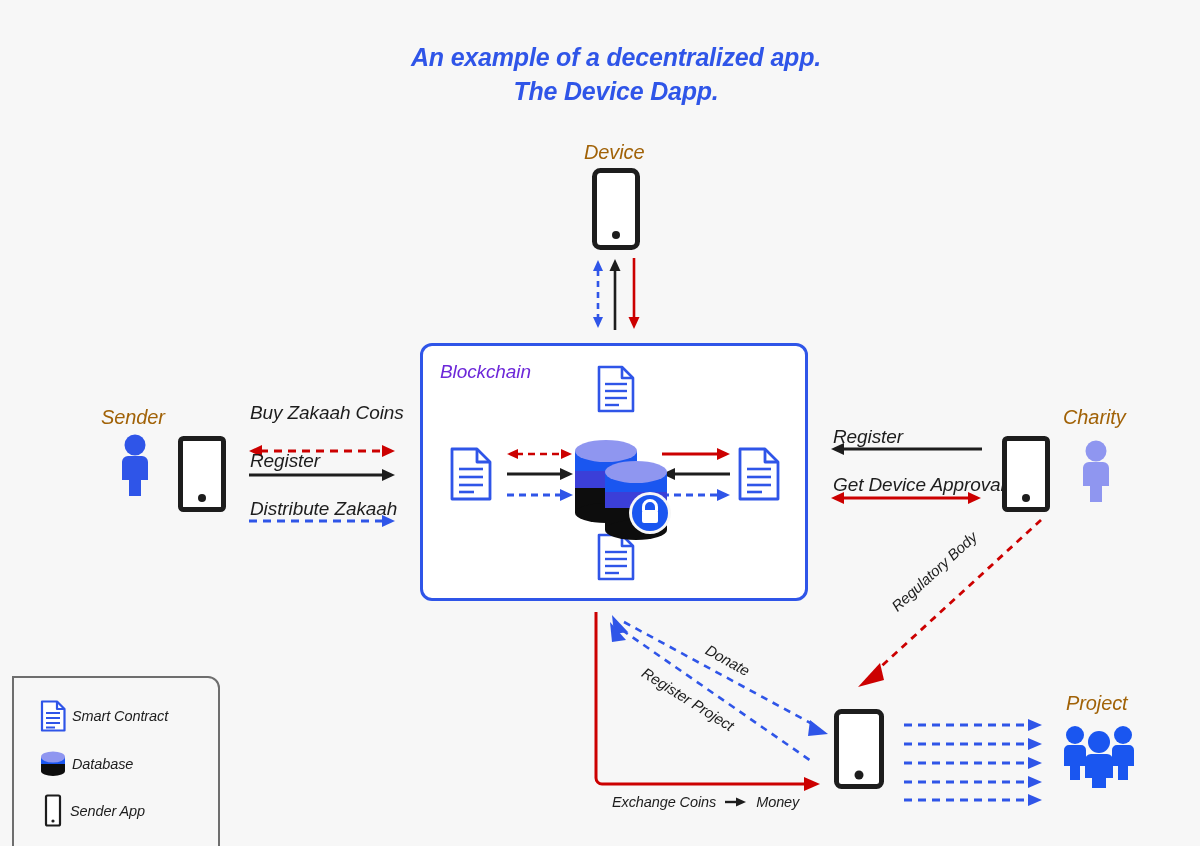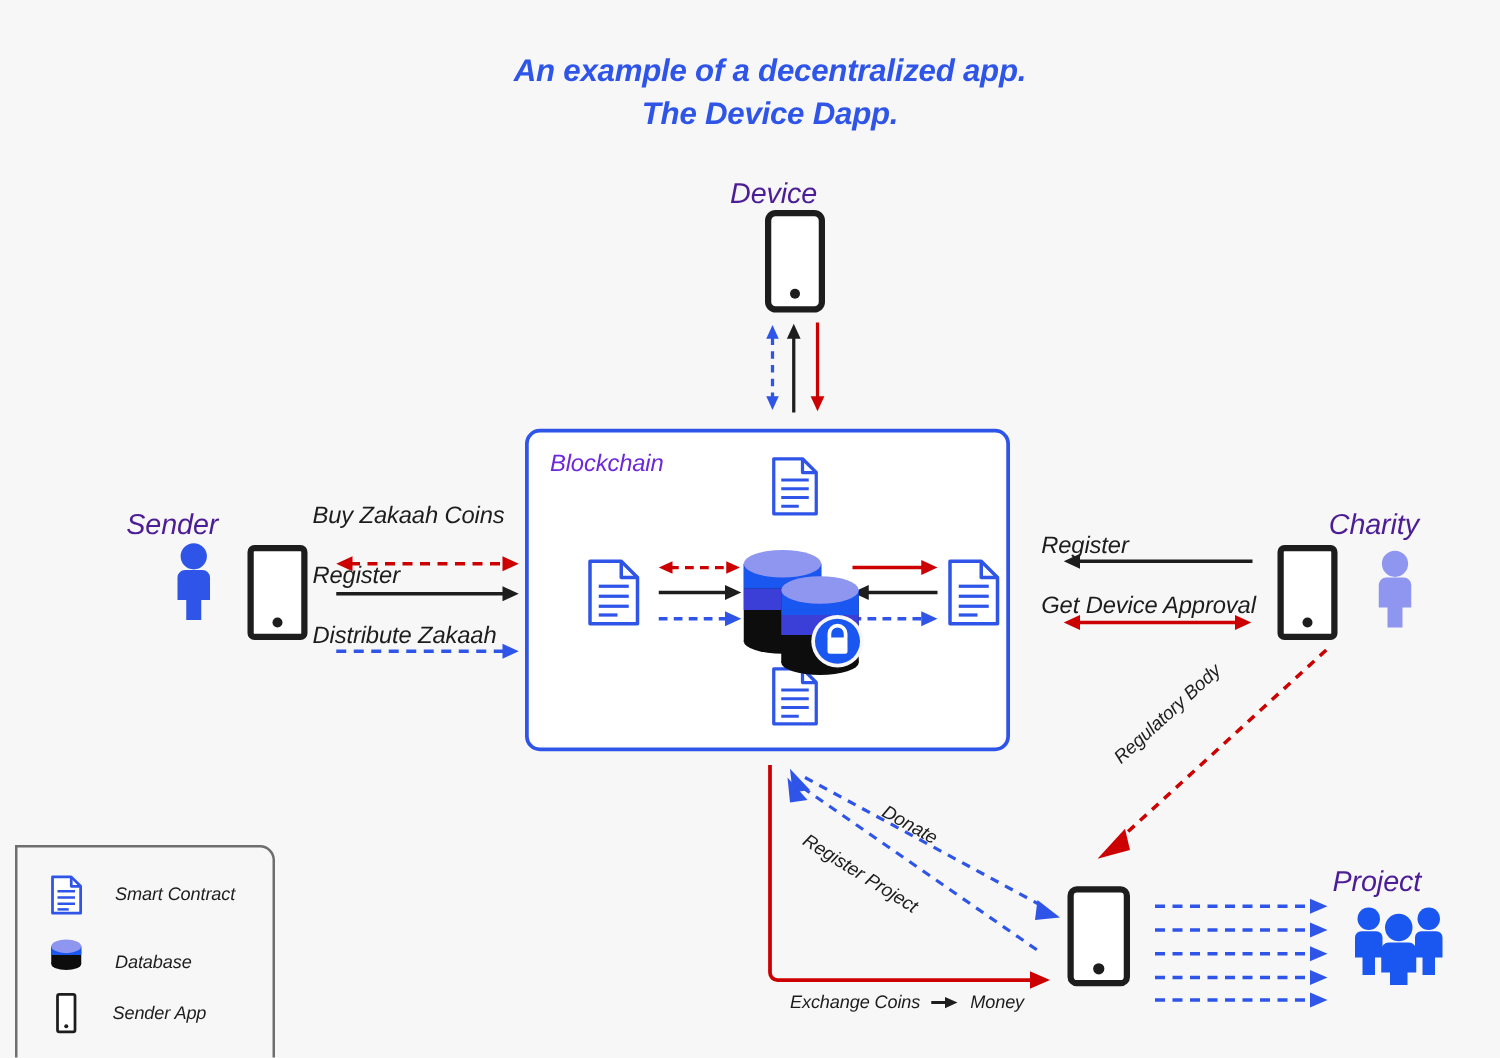--- a/index.html
+++ b/index.html
@@ -4,28 +4,28 @@
 <style>
   html,body{margin:0;padding:0;}
   body{
     width:1200px;height:846px;
     background:#f7f7f7;
     font-family:"Liberation Sans", sans-serif;
     overflow:hidden;
     position:relative;
   }
   #stage{position:absolute;left:16px;top:0;width:1200px;height:846px;font-style:italic;}
-  .abs{position:absolute;margin-left:20px;}
+  .abs{position:absolute;}
   .title{
     position:absolute;left:0;top:40px;width:1200px;text-align:center;
     color:#2f55e8;font-weight:bold;font-size:25px;line-height:34px;
     letter-spacing:-0.2px;
   }
   .node-label{
-    position:absolute;color:#4c1d95;font-size:23px;letter-spacing:-0.1px;
+    position:absolute;color:#a16207;font-size:20px;letter-spacing:-0.1px;
     white-space:nowrap;
   }
   .flow-label{
     position:absolute;color:#1d1d1d;font-size:19px;white-space:nowrap;
     letter-spacing:-0.1px;
   }
   .diag-label{
     position:absolute;color:#1d1d1d;font-size:15px;white-space:nowrap;
     letter-spacing:-0.1px;transform-origin:0 0;
   }
@@ -36,21 +36,21 @@
   }
   .bc-title{
     position:absolute;left:424px;top:361px;font-size:19px;color:#6d28d9;
     letter-spacing:-0.1px;
   }
   .legend-box{
     position:absolute;left:-4px;top:676px;width:208px;height:178px;
     background:#f7f7f7;border:2px solid #6e6e6e;
     border-radius:0 12px 0 0;box-sizing:border-box;
   }
-  .legend-row{position:absolute;display:flex;align-items:center;gap:26px;}
+  .legend-row{position:absolute;display:flex;align-items:center;gap:6px;}
   .legend-text{font-size:14.5px;color:#1d1d1d;letter-spacing:-0.1px;}
   svg{display:block;overflow:visible;}
 </style>
 </head>
 <body>
 
 <div id="stage">
 
   <div class="title">
     <div>An example of a decentralized app.</div>
@@ -338,21 +338,21 @@
         <path d="M17 1.5 v7.5 h7.5" fill="none" stroke="#2f55e8" stroke-width="2.2" stroke-linejoin="round"></path>
         <line x1="6" y1="13" x2="20" y2="13" stroke="#2f55e8" stroke-width="2"></line>
         <line x1="6" y1="18" x2="20" y2="18" stroke="#2f55e8" stroke-width="2"></line>
         <line x1="6" y1="23" x2="20" y2="23" stroke="#2f55e8" stroke-width="2"></line>
         <line x1="6" y1="27.5" x2="15" y2="27.5" stroke="#2f55e8" stroke-width="2"></line>
       </svg>
     </span>
     <span class="legend-text">Smart Contract</span>
   </div>
 
-  <div class="legend-row" style="left:24px;top:750px;align-items:flex-end;">
+  <div class="legend-row" style="left:24px;top:750px;">
     <span>
       <svg width="26" height="28" viewBox="0 0 26 28">
         <rect x="1" y="7" width="24" height="14" fill="#0d0d0d"></rect>
         <rect x="1" y="7" width="24" height="7" fill="#1a56f0"></rect>
         <ellipse cx="13" cy="21" rx="12" ry="5" fill="#0d0d0d"></ellipse>
         <ellipse cx="13" cy="7" rx="12" ry="5.5" fill="#8f96f0"></ellipse>
       </svg>
     </span>
     <span class="legend-text">Database</span>
   </div>

